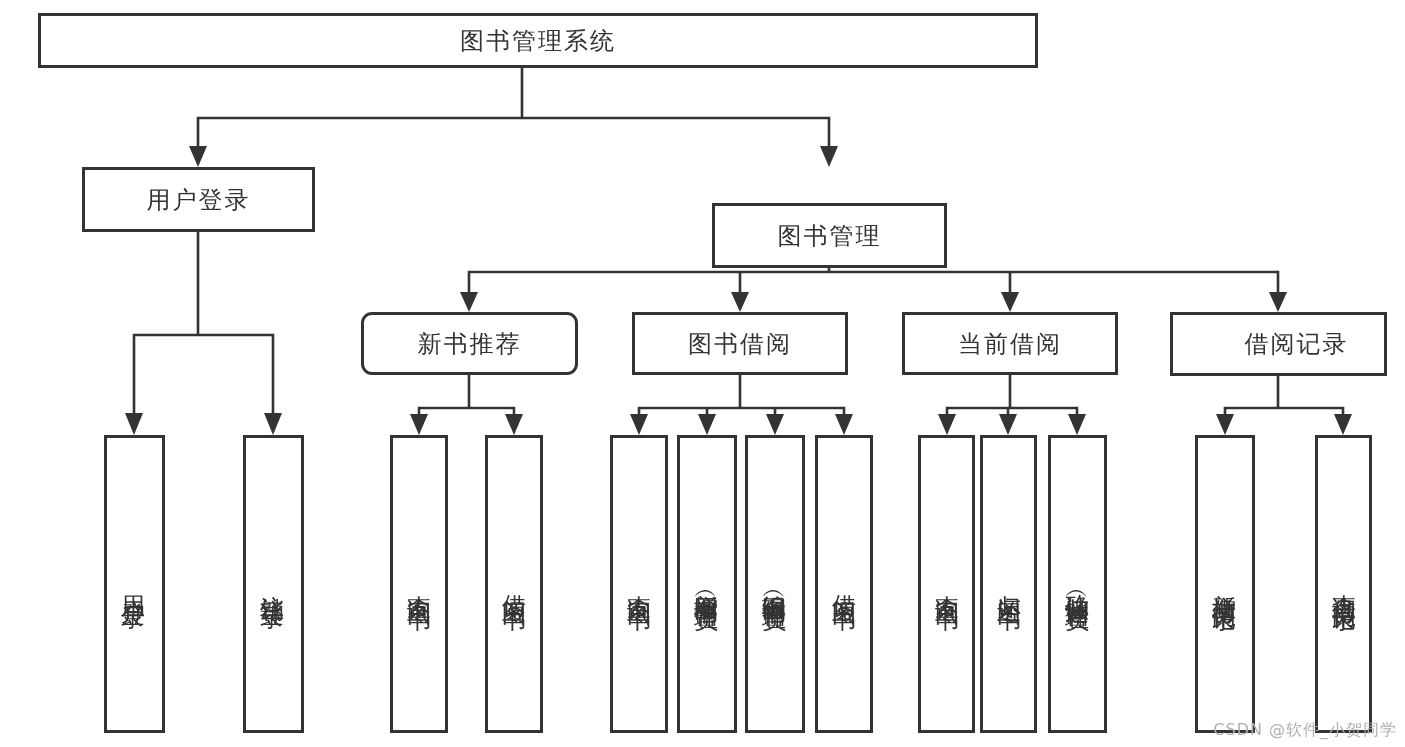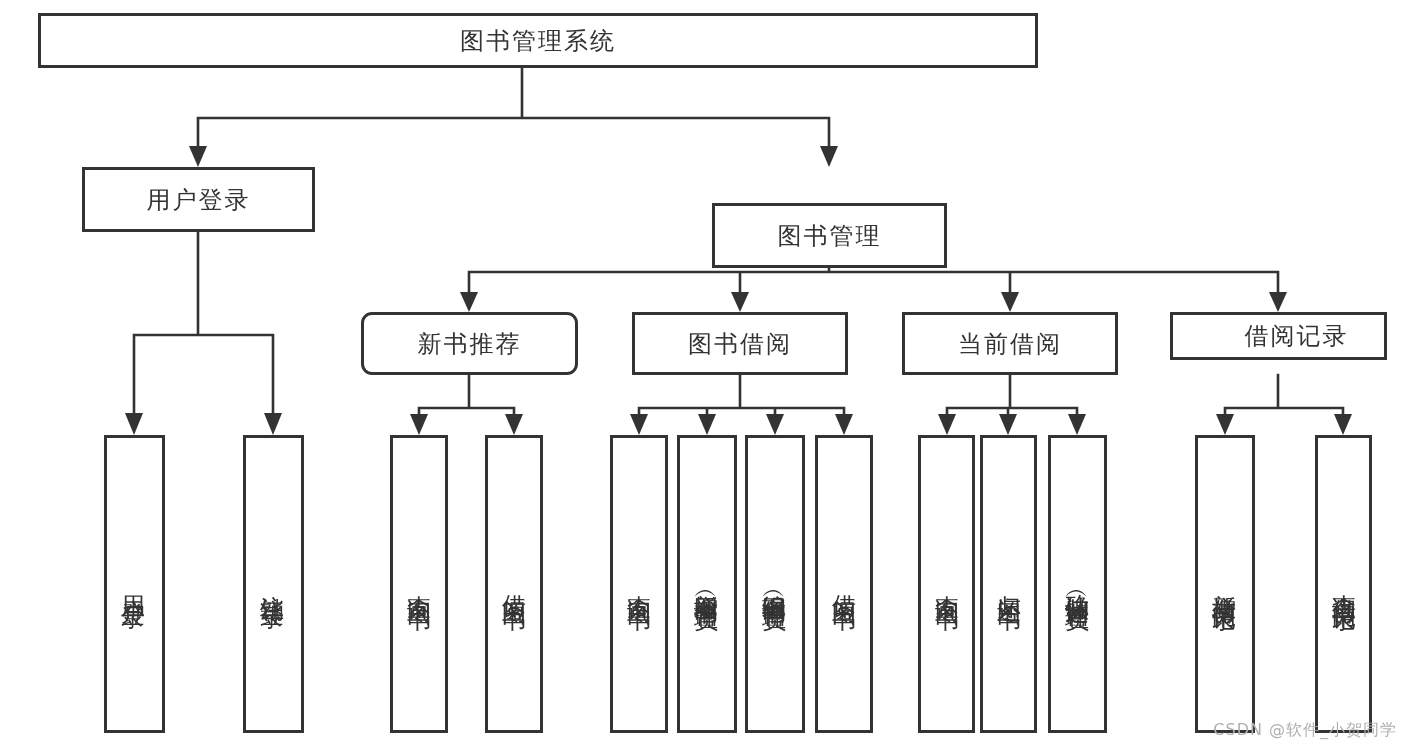--- a/index.html
+++ b/index.html
@@ -114,21 +114,21 @@
   </svg>
 
   <div class="box" style="left:22px; top:13px; width:1000px; height:55px;margin-left:16px;">图书管理系统</div>
 
   <div class="box" style="left:82px; top:167px; width:233px; height:65px;">用户登录</div>
   <div class="box" style="left:712px; top:167px; width:235px; height:65px;margin-top:36px;">图书管理</div>
 
   <div class="box" style="left:361px; top:312px; width:217px; height:63px;border-radius:11px;">新书推荐</div>
   <div class="box" style="left:632px; top:312px; width:216px; height:63px;">图书借阅</div>
   <div class="box" style="left:902px; top:312px; width:216px; height:63px;">当前借阅</div>
-  <div class="box" style="left:1170px; top:312px; width:217px; height:48px;padding-left:36px;">借阅记录</div>
+  <div class="box" style="left:1170px; top:312px; width:217px; height:64px;padding-left:36px;">借阅记录</div>
 
   <div class="vbox" style="left:104px; width:61px;">用户登录</div>
   <div class="vbox" style="left:243px; width:61px;">注销登录</div>
 
   <div class="vbox" style="left:390px;">查询图书</div>
   <div class="vbox" style="left:485px;">借阅图书</div>
 
   <div class="vbox" style="left:610px;">查询图书</div>
   <div class="vbox" style="left:677px; width:60px; letter-spacing:2px;">新增图书（管理员）</div>
   <div class="vbox" style="left:745px; width:60px; letter-spacing:2px;">编辑图书（管理员）</div>

